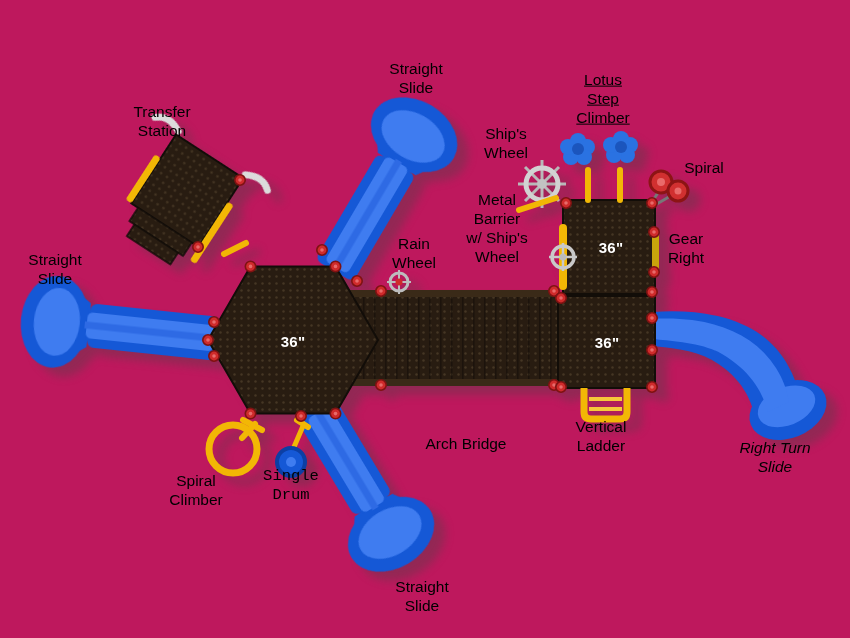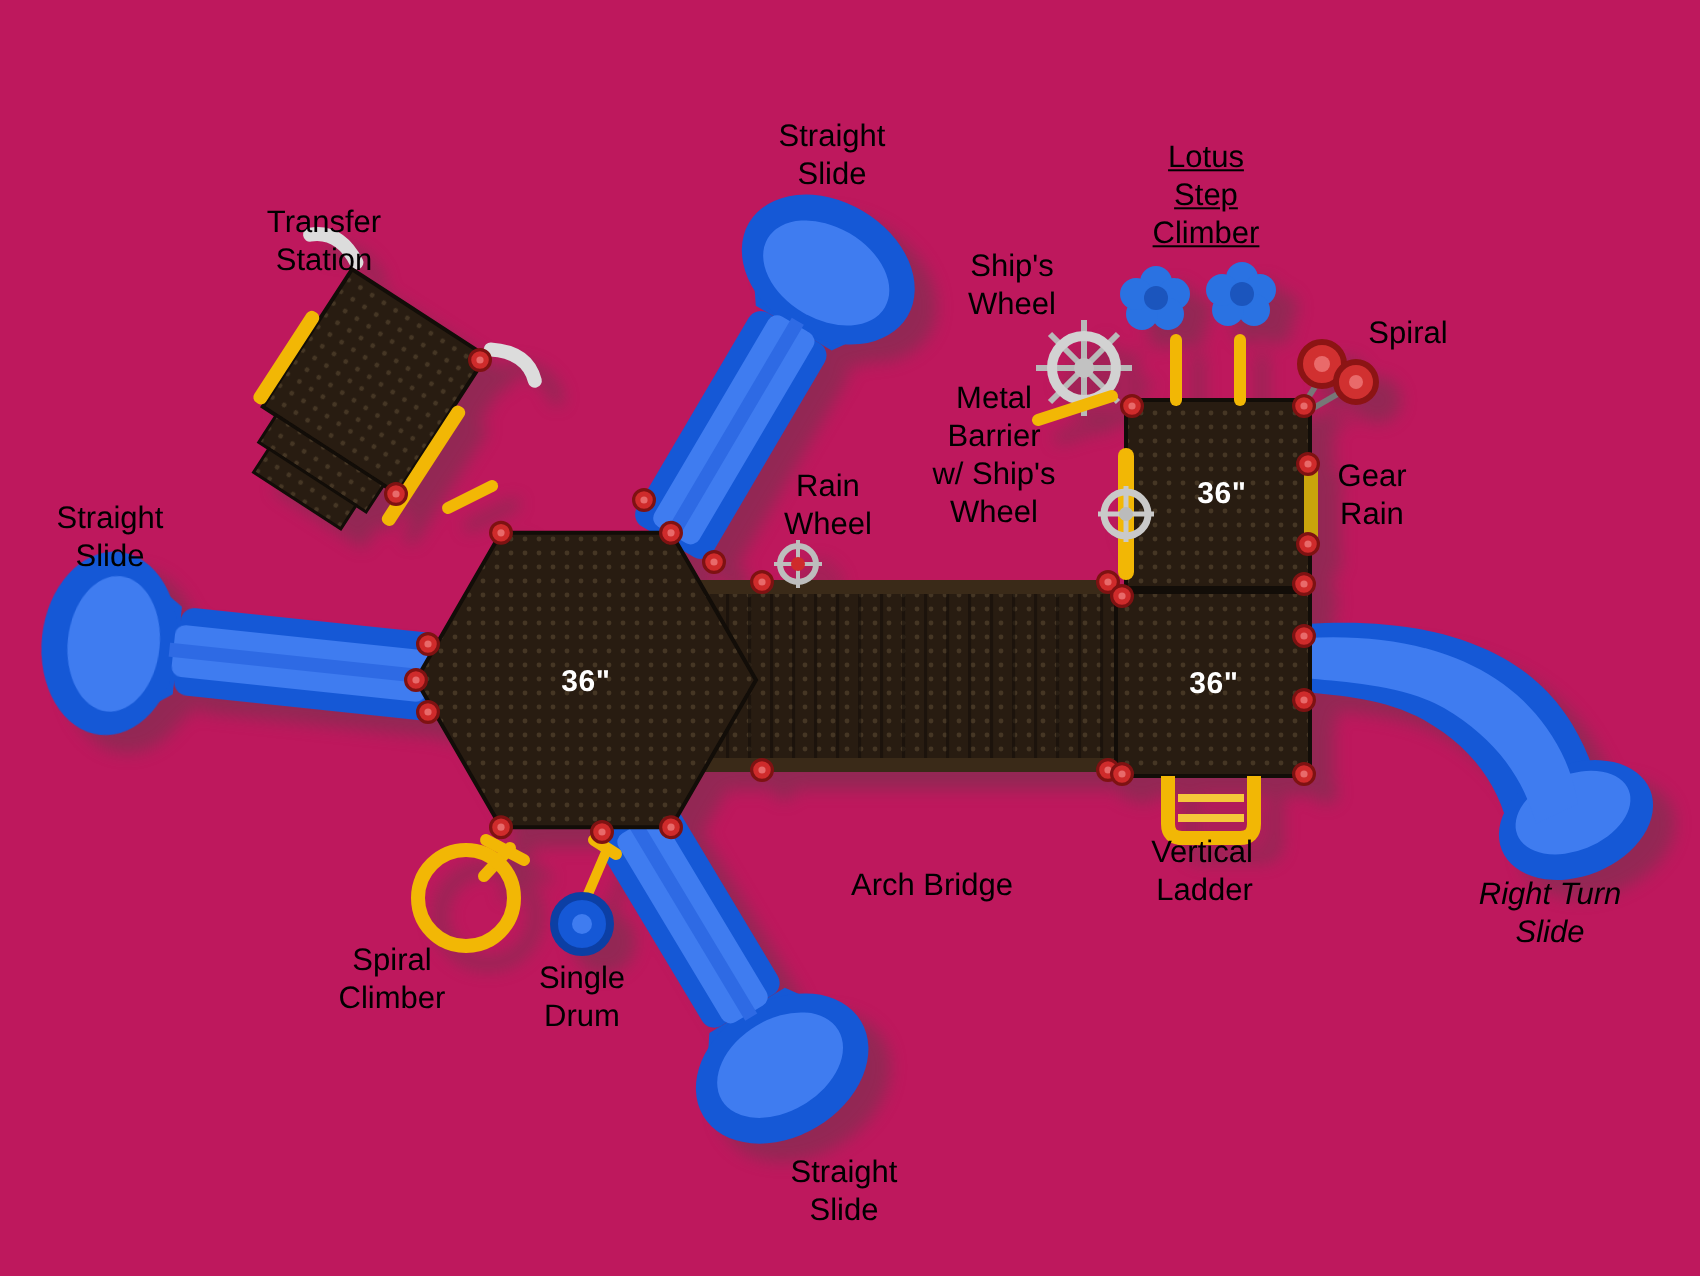--- a/index.html
+++ b/index.html
@@ -238,31 +238,31 @@
   <div class="label" style="left:506px; top:144px;">Ship's
 Wheel</div>
   <div class="label" style="left:704px; top:168px;">Spiral</div>
   <div class="label" style="left:497px; top:229px;">Metal
 Barrier
 w/ Ship's
 Wheel</div>
   <div class="label" style="left:414px; top:254px;">Rain
 Wheel</div>
   <div class="label" style="left:686px; top:249px;">Gear
-Rain</div>
+Right</div>
   <div class="label" style="left:55px;  top:270px;">Straight
 Slide</div>
   <div class="label" style="left:466px; top:396px;margin-top:48px;">Arch Bridge</div>
-  <div class="label" style="left:601px; top:437px;text-align:right;">Vertical
+  <div class="label" style="left:601px; top:437px;">Vertical
 Ladder</div>
   <div class="label" style="left:775px; top:458px;font-style:italic;">Right Turn
 Slide</div>
   <div class="label" style="left:196px; top:491px;">Spiral
 Climber</div>
-  <div class="label" style="left:291px; top:500px;">Single
+  <div class="label" style="left:291px; top:486px;font-family:Liberation Mono, monospace;">Single
 Drum</div>
   <div class="label" style="left:422px; top:597px;">Straight
 Slide</div>
 
   <div class="deck-label" style="left:293px; top:341px;">36"</div>
   <div class="deck-label" style="left:611px; top:247px;">36"</div>
   <div class="deck-label" style="left:607px; top:342px;">36"</div>
 
 </div>
 

